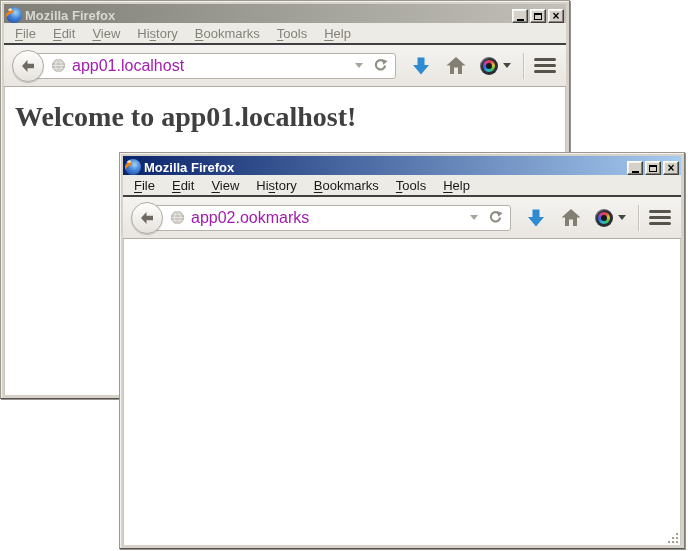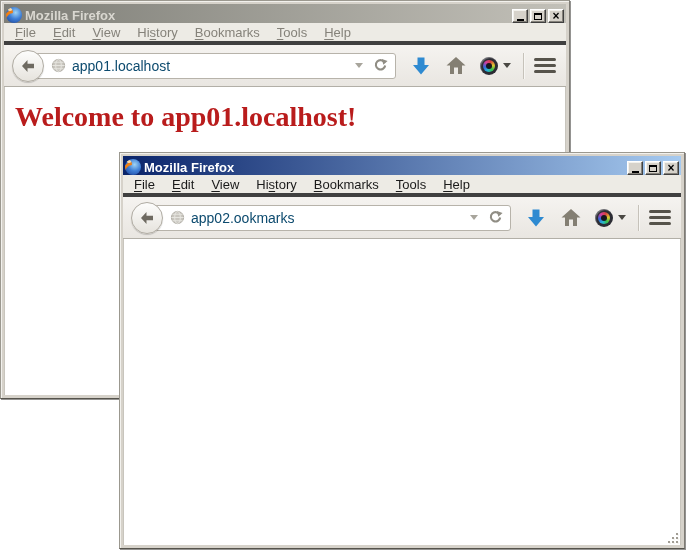--- a/index.html
+++ b/index.html
@@ -28,55 +28,55 @@
   .wbtns{display:flex;align-items:center;}
   .wbtn{width:16px;height:14px;margin-left:2px;background:#d6d2ca;cursor:default;
         border:1px solid;border-color:#ffffff #404040 #404040 #ffffff;
         box-shadow:inset -1px -1px 0 #85827b, inset 1px 1px 0 #f2f1ec;
         display:flex;align-items:center;justify-content:center;box-sizing:border-box;}
   .glyph-min{width:7px;height:2px;background:#000;margin-top:7px;}
   .glyph-max{width:8px;height:7px;border:1px solid #000;border-top-width:2px;box-sizing:border-box;}
   .glyph-close{font-size:12px;font-weight:bold;color:#000;line-height:10px;font-family:"Liberation Sans",sans-serif;}
   
   .menubar{height:22px;flex:0 0 22px;background:#edebe5;display:flex;align-items:center;
-           padding-left:4px;font-size:13px;border-bottom:4px solid #404040;box-sizing:border-box;}
+           padding-left:4px;font-size:13px;border-bottom:2px solid #404040;box-sizing:border-box;}
   .menu-item{padding:2px 7px;margin-right:3px;color:#1a1a1a;white-space:nowrap;}
   .window.inactive .menu-item{color:#85827a;}
   .menu-item u{text-underline-offset:2px;}
   
   .navbar{height:42px;flex:0 0 42px;display:flex;align-items:center;padding:0 10px 0 8px;
           background:linear-gradient(#f5f3f0,#e9e6e1);border-bottom:1px solid #b2afa7;
           box-sizing:border-box;}
   .back-btn{width:32px;height:32px;border-radius:50%;flex:0 0 32px;z-index:2;position:relative;
             background:linear-gradient(#fdfdfc,#e6e3dd);border:1px solid #b0aca3;
             box-shadow:0 1px 1px rgba(0,0,0,.18);display:flex;align-items:center;justify-content:center;
             box-sizing:border-box;}
   .urlbar{flex:1;height:26px;margin-left:-16px;background:#ffffff;border:1px solid #b7b3aa;
           border-radius:3px;display:flex;align-items:center;padding-left:22px;
-          font-size:14px;color:#0c4a6e;box-sizing:border-box;min-width:0;}
+          font-size:16px;color:#a21caf;box-sizing:border-box;min-width:0;}
   .url-text{flex:1;margin-left:6px;white-space:nowrap;overflow:hidden;}
   .url-caret{width:0;height:0;border-left:4px solid transparent;border-right:4px solid transparent;
              border-top:5px solid #a8a59c;margin:0 10px 0 4px;}
   .nav-icons{display:flex;align-items:center;}
   .tb-btn{display:flex;align-items:center;justify-content:center;}
   .lens{width:18px;height:18px;border-radius:50%;background:#2c2c34;position:relative;
         box-shadow:inset 1px 1px 1px rgba(255,255,255,.35);}
   .lens::before{content:"";position:absolute;inset:3px;border-radius:50%;
         background:conic-gradient(from 20deg,#d84040,#e0c72f,#35c24d,#27b5d8,#3a62d8,#d43e9e,#d84040);}
   .lens::after{content:"";position:absolute;inset:6px;border-radius:50%;background:#17171d;}
   .lens-caret{width:0;height:0;border-left:4px solid transparent;border-right:4px solid transparent;
               border-top:5px solid #4a4843;margin-left:5px;}
   .toolbar-sep{width:1px;height:26px;background:#c6c2ba;box-shadow:1px 0 0 #f7f6f3;margin:0 10px 0 12px;}
   .hamburger{display:flex;flex-direction:column;justify-content:center;gap:3px;width:22px;height:24px;}
   .hamburger span{display:block;height:3px;border-radius:1.5px;background:#56534b;}
   
   .content{flex:1;background:#ffffff;position:relative;overflow:hidden;
            border-left:1px solid #c8c5bd;border-right:1px solid #c8c5bd;box-sizing:border-box;}
   .content h1{margin:14px 0 0 0;padding-left:10px;font-family:"Liberation Serif",serif;
-              font-weight:bold;font-size:28px;color:#b91c1c;white-space:nowrap;}
+              font-weight:bold;font-size:28px;color:#404040;white-space:nowrap;}
   .grip{position:absolute;right:0;bottom:0;width:14px;height:14px;}
 </style>
 </head>
 <body>
 
 <div class="window inactive" style="left:0;top:0;width:570px;height:399px;">
   <div class="titlebar inactive">
     <span class="fx-logo"></span>
     <span class="title-text">Mozilla Firefox</span>
     <span class="wbtns">

